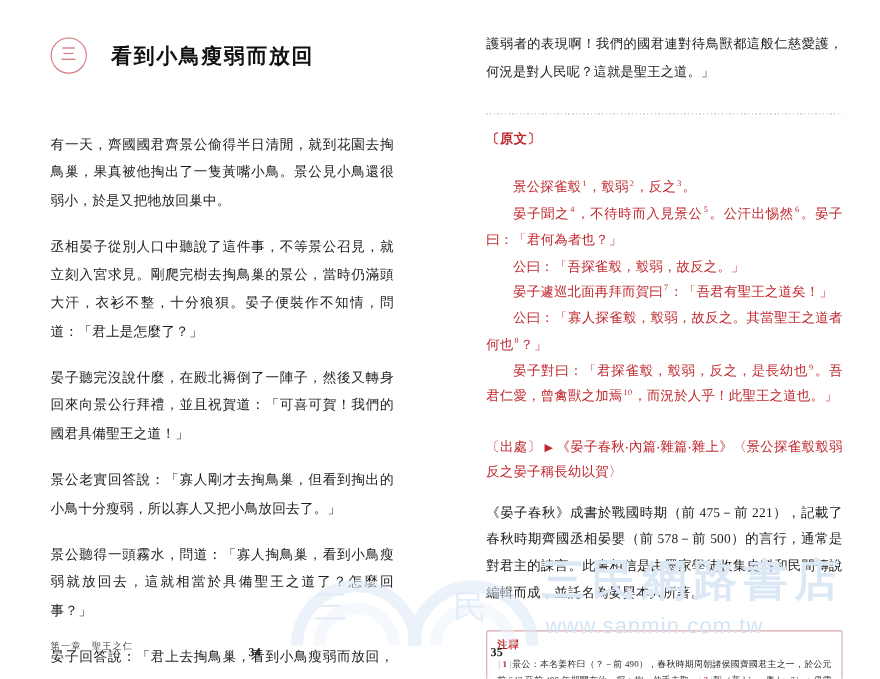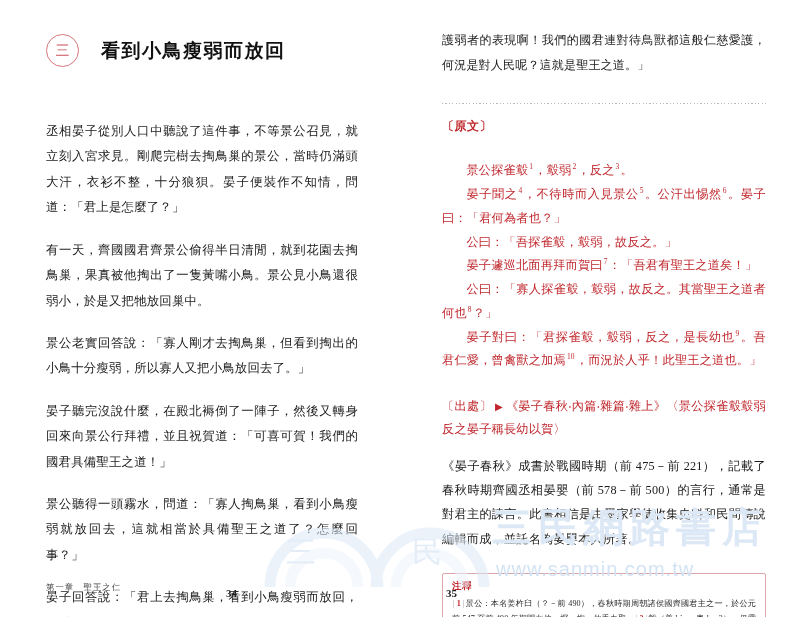--- a/index.html
+++ b/index.html
@@ -241,24 +241,24 @@
 <div class="book-spread">
 
   <div class="page page-left">
 
     <div class="chapter-head">
       <div class="chapter-num-icon">三</div>
       <div class="chapter-title">看到小鳥瘦弱而放回</div>
     </div>
 
     <div class="story-body">
+      <p>有一天，齊國國君齊景公偷得半日清閒，就到花園去掏鳥巢，果真被他掏出了一隻黃嘴小鳥。景公見小鳥還很弱小，於是又把牠放回巢中。</p>
       <p>丞相晏子從別人口中聽說了這件事，不等景公召見，就立刻入宮求見。剛爬完樹去掏鳥巢的景公，當時仍滿頭大汗，衣衫不整，十分狼狽。晏子便裝作不知情，問道：「君上是怎麼了？」</p>
-      <p>有一天，齊國國君齊景公偷得半日清閒，就到花園去掏鳥巢，果真被他掏出了一隻黃嘴小鳥。景公見小鳥還很弱小，於是又把牠放回巢中。</p>
+      <p>晏子聽完沒說什麼，在殿北褥倒了一陣子，然後又轉身回來向景公行拜禮，並且祝賀道：「可喜可賀！我們的國君具備聖王之道！」</p>
       <p>景公老實回答說：「寡人剛才去掏鳥巢，但看到掏出的小鳥十分瘦弱，所以寡人又把小鳥放回去了。」</p>
-      <p>晏子聽完沒說什麼，在殿北褥倒了一陣子，然後又轉身回來向景公行拜禮，並且祝賀道：「可喜可賀！我們的國君具備聖王之道！」</p>
       <p>景公聽得一頭霧水，問道：「寡人掏鳥巢，看到小鳥瘦弱就放回去，這就相當於具備聖王之道了？怎麼回事？」</p>
       <p>晏子回答說：「君上去掏鳥巢，看到小鳥瘦弱而放回，是愛</p>
     </div>
 
     <div class="footer footer-l">
       <span class="footer-left-text">第一章　聖王之仁</span>
       <span class="footer-page">34</span>
     </div>
   </div>
 

